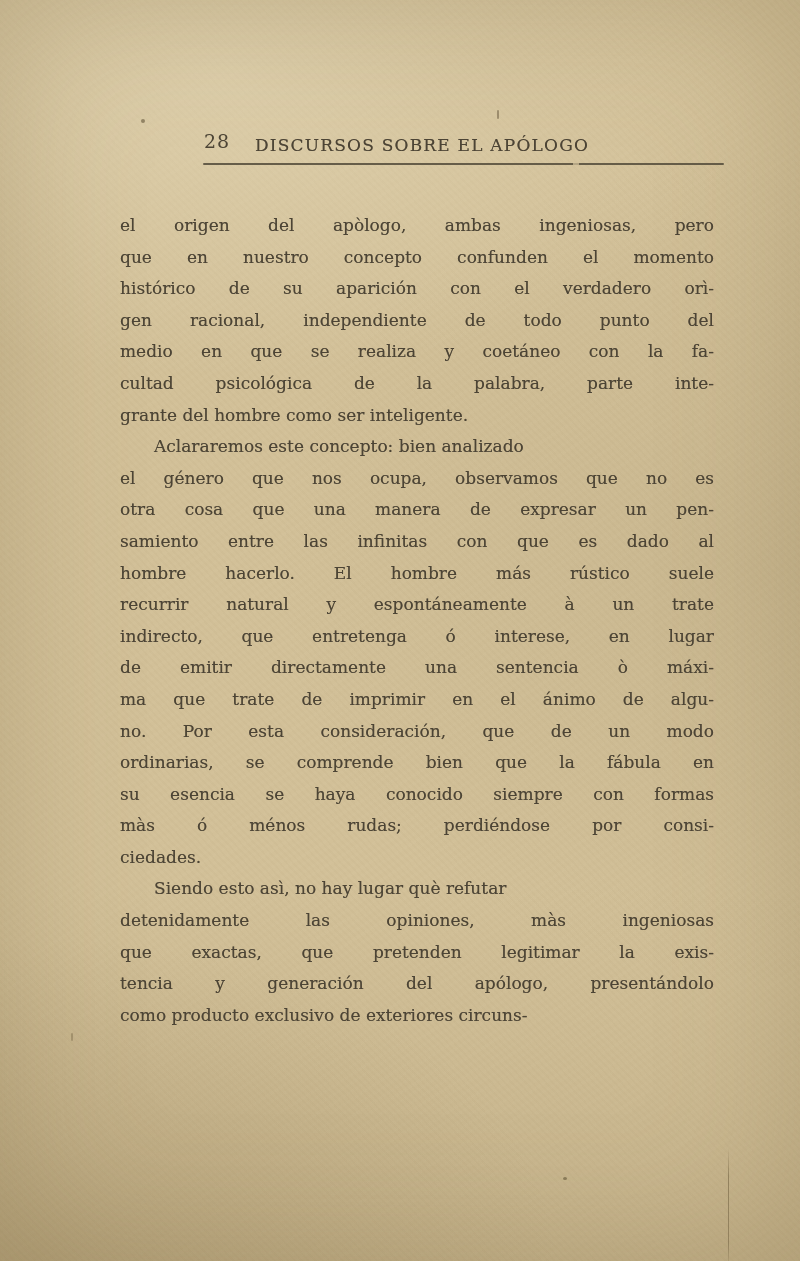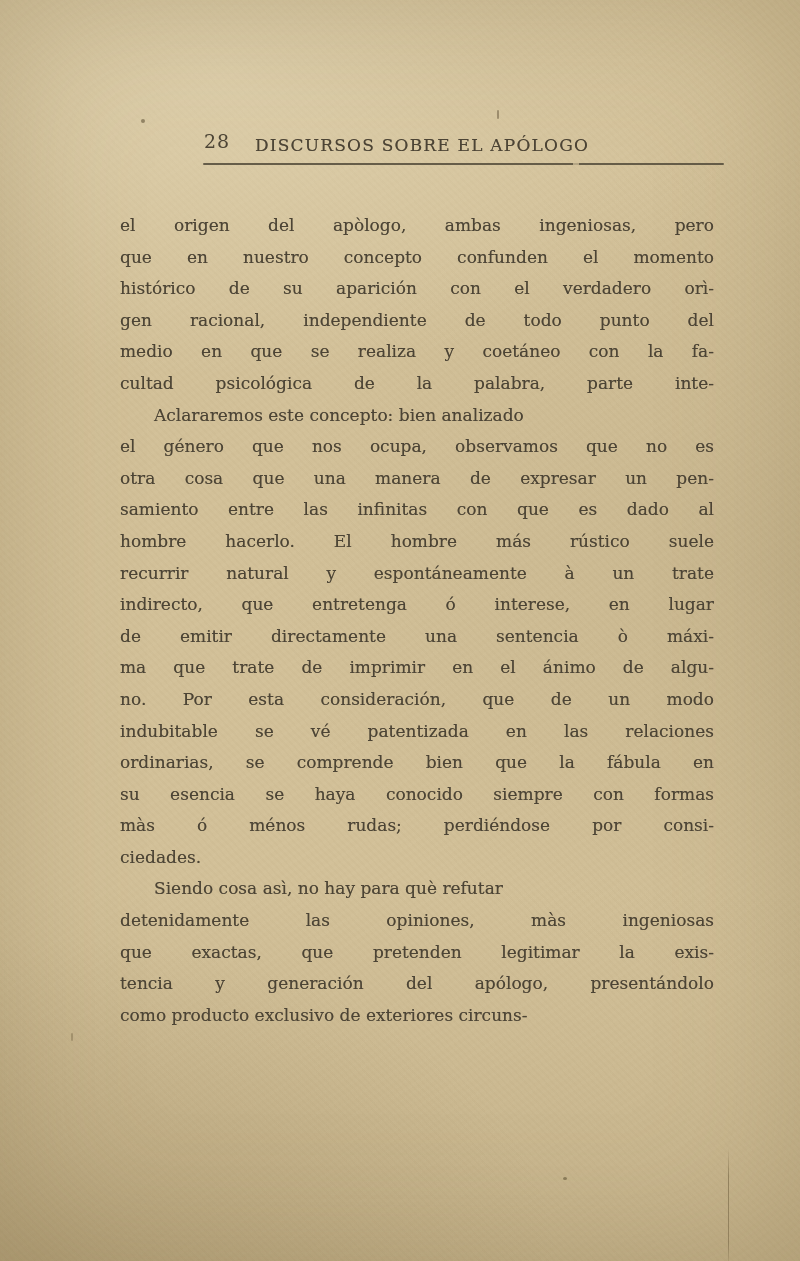--- a/index.html
+++ b/index.html
@@ -104,36 +104,36 @@
   <div class="header-title">DISCURSOS SOBRE EL APÓLOGO</div>
   <div class="header-rule"></div>
 
   <div class="body-text">
     <div class="line">el origen del apòlogo, ambas ingeniosas, pero</div>
     <div class="line">que en nuestro concepto confunden el momento</div>
     <div class="line">histórico de su aparición con el verdadero orì-</div>
     <div class="line">gen racional, independiente de todo punto del</div>
     <div class="line">medio en que se realiza y coetáneo con la fa-</div>
     <div class="line">cultad psicológica de la palabra, parte inte-</div>
+    <div class="line plast">grante del hombre como ser inteligente.</div>
     <div class="line indent plast">Aclararemos este concepto: bien analizado</div>
     <div class="line">el género que nos ocupa, observamos que no es</div>
     <div class="line">otra cosa que una manera de expresar un pen-</div>
     <div class="line">samiento entre las infinitas con que es dado al</div>
     <div class="line">hombre hacerlo. El hombre más rústico suele</div>
     <div class="line">recurrir natural y espontáneamente à un trate</div>
     <div class="line">indirecto, que entretenga ó interese, en lugar</div>
     <div class="line">de emitir directamente una sentencia ò máxi-</div>
     <div class="line">ma que trate de imprimir en el ánimo de algu-</div>
     <div class="line">no. Por esta consideración, que de un modo</div>
-    <div class="line">indubitable se vé patentizada en las relaciones</div>
     <div class="line">ordinarias, se comprende bien que la fábula en</div>
     <div class="line">su esencia se haya conocido siempre con formas</div>
     <div class="line">màs ó ménos rudas; perdiéndose por consi-</div>
     <div class="line plast">ciedades.</div>
-    <div class="line indent plast">Siendo cosa asì, no hay para què refutar</div>
+    <div class="line indent plast">Siendo esto asì, no hay lugar què refutar</div>
     <div class="line">detenidamente las opiniones, màs ingeniosas</div>
     <div class="line">que exactas, que pretenden legitimar la exis-</div>
     <div class="line">tencia y generación del apólogo, presentándolo</div>
     <div class="line plast">como producto exclusivo de exteriores circuns-</div>
   </div>
 
   <div class="speck speck-a"></div>
   <div class="speck speck-b"></div>
   <div class="speck speck-c"></div>
   <div class="speck speck-d"></div>

